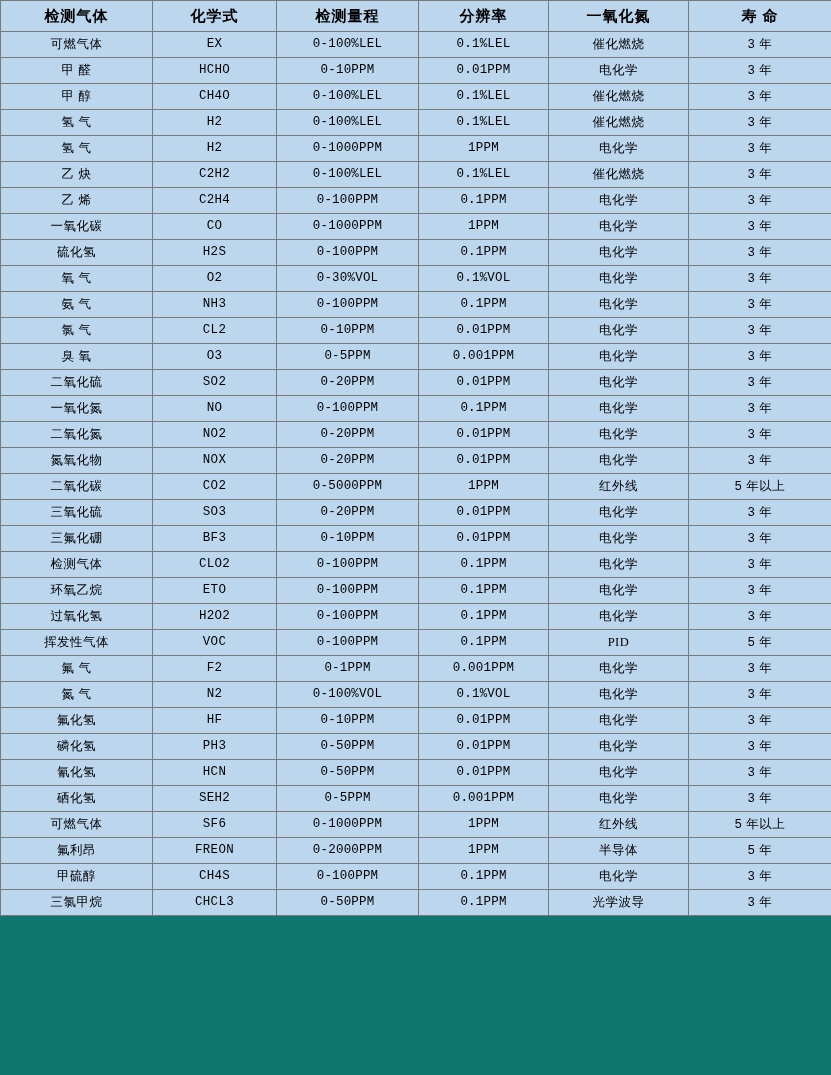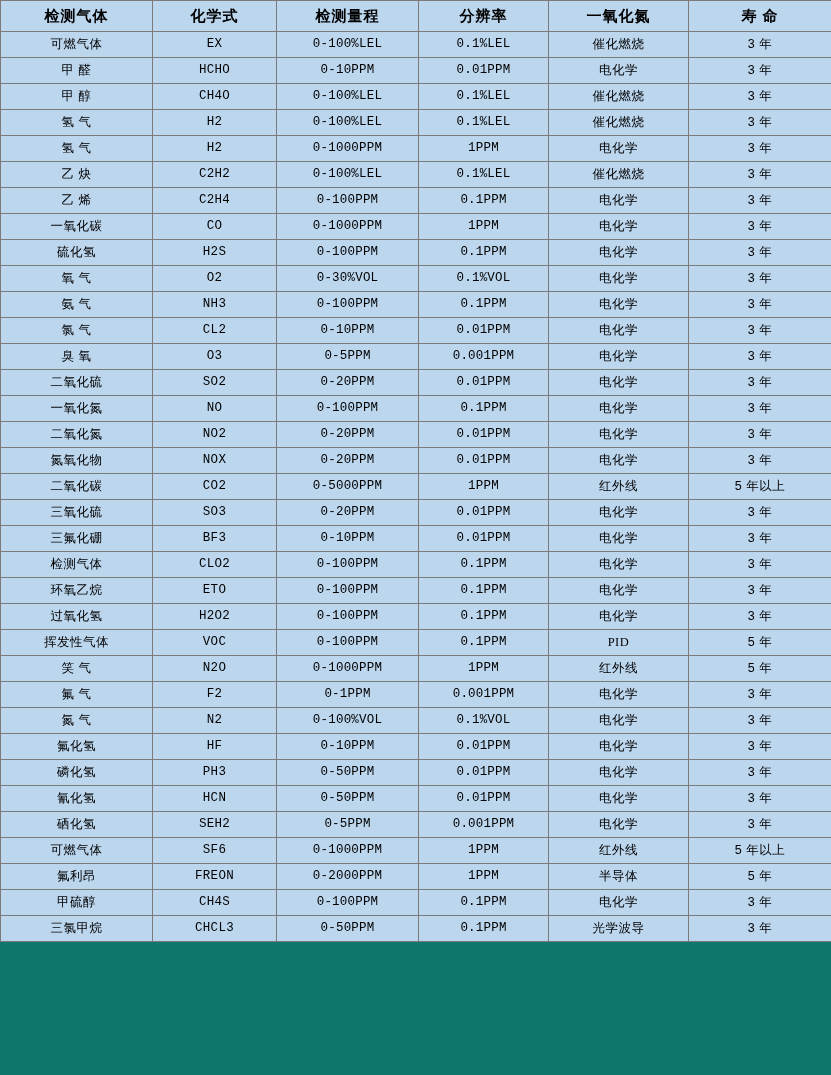--- a/index.html
+++ b/index.html
@@ -286,28 +286,20 @@
         </tr>
         <tr>
           <td class="col-name">挥发性气体</td>
           <td class="col-formula">VOC</td>
           <td class="col-range">0-100PPM</td>
           <td class="col-res">0.1PPM</td>
           <td class="col-tech">PID</td>
           <td class="col-life">5 年</td>
         </tr>
         <tr>
-          <td class="col-name">笑 气</td>
-          <td class="col-formula">N2O</td>
-          <td class="col-range">0-1000PPM</td>
-          <td class="col-res">1PPM</td>
-          <td class="col-tech">红外线</td>
-          <td class="col-life">5 年</td>
-        </tr>
-        <tr>
           <td class="col-name">氟 气</td>
           <td class="col-formula">F2</td>
           <td class="col-range">0-1PPM</td>
           <td class="col-res">0.001PPM</td>
           <td class="col-tech">电化学</td>
           <td class="col-life">3 年</td>
         </tr>
         <tr>
           <td class="col-name">氮 气</td>
           <td class="col-formula">N2</td>

